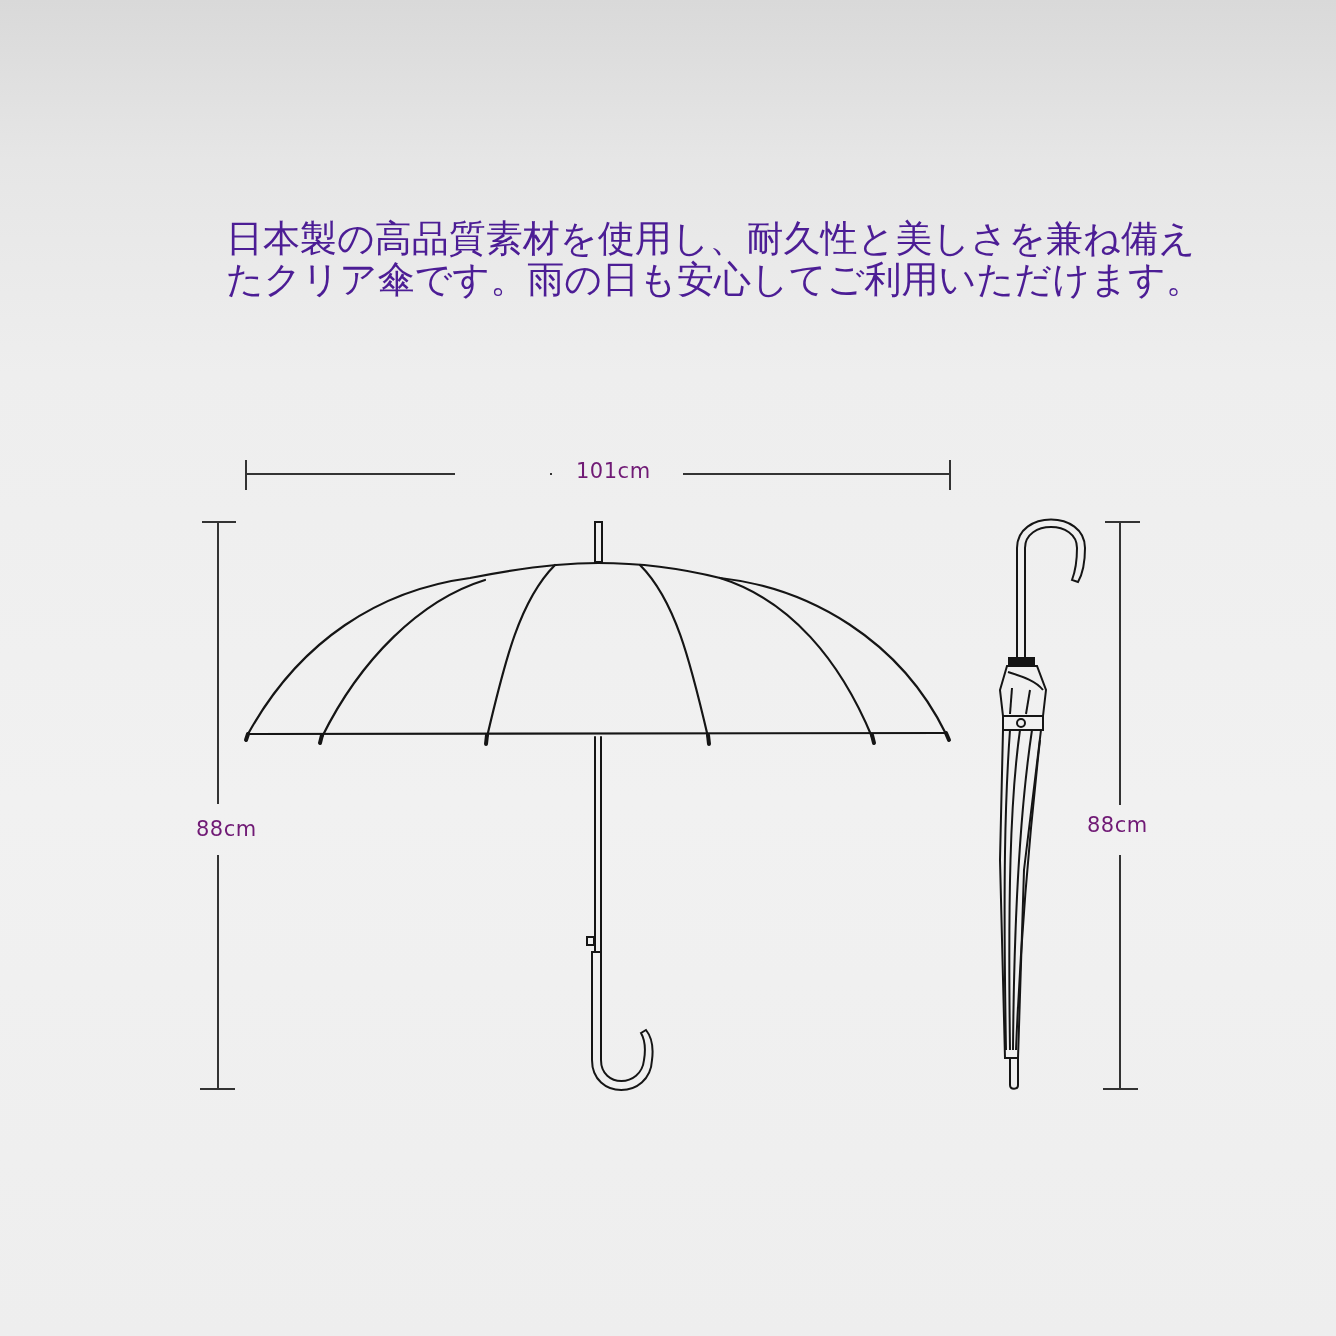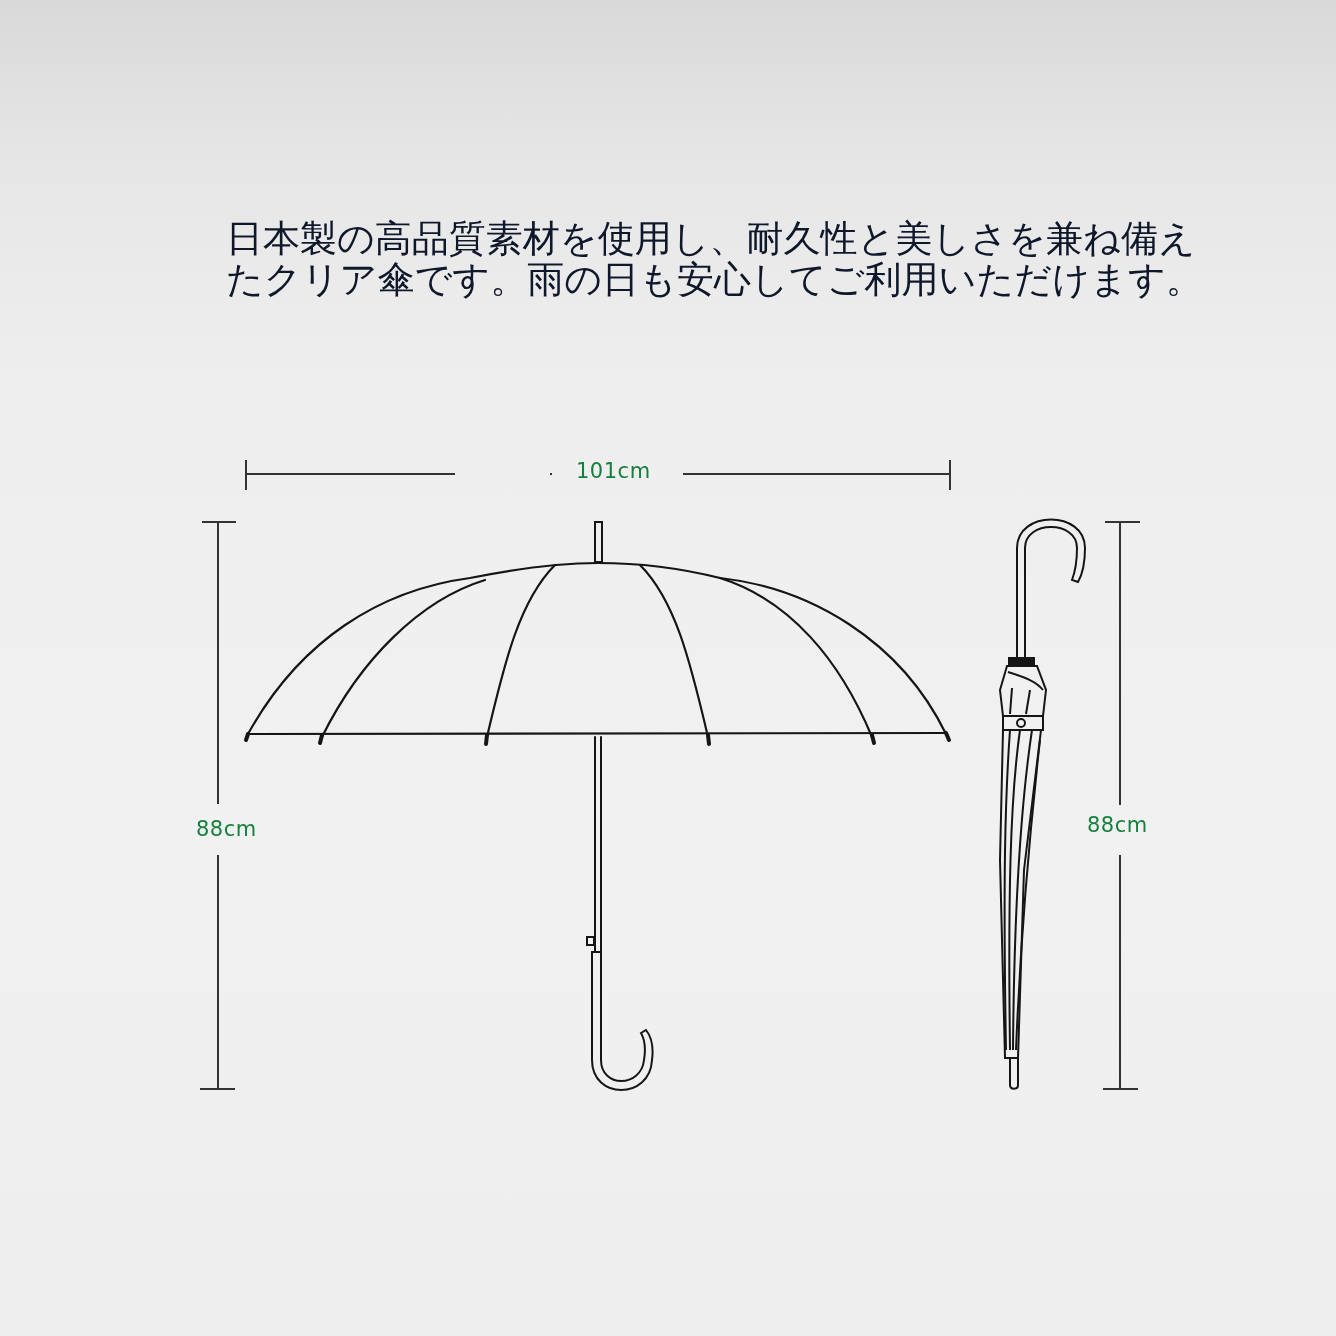--- a/index.html
+++ b/index.html
@@ -5,25 +5,25 @@
     html, body { margin: 0; padding: 0; }
     body {
       width: 1336px; height: 1336px; position: relative; overflow: hidden;
       background: linear-gradient(180deg, #d9d9d9 0%, #e6e6e6 12%, #eeeeee 28%, #f1f1f1 60%, #eeeeee 100%);
       font-family: "Liberation Sans", "DejaVu Sans", sans-serif;
       color: #111;
     }
     .desc {
       position: absolute; left: 226px; top: 218px; width: 980px;
       font-size: 37px; line-height: 41px; letter-spacing: 0px;
-      font-family: "DejaVu Sans", sans-serif; color: #0f172a;
+      font-family: "DejaVu Sans", sans-serif; color: #4c1d95;
     }
     .dim-label {
       position: absolute; font-family: "DejaVu Sans", sans-serif;
-      font-size: 21px; color: #15803d; letter-spacing: 0.5px;
+      font-size: 21px; color: #701a75; letter-spacing: 0.5px;
     }
     svg.art { position: absolute; left: 0; top: 0; }
   </style>
 </head>
 <body>
 
 <div class="desc">日本製の高品質素材を使用し、耐久性と美しさを兼ね備えたクリア傘です。雨の日も安心してご利用いただけます。</div>
 
 <svg class="art" width="1336" height="1336" viewBox="0 0 1336 1336">
 

